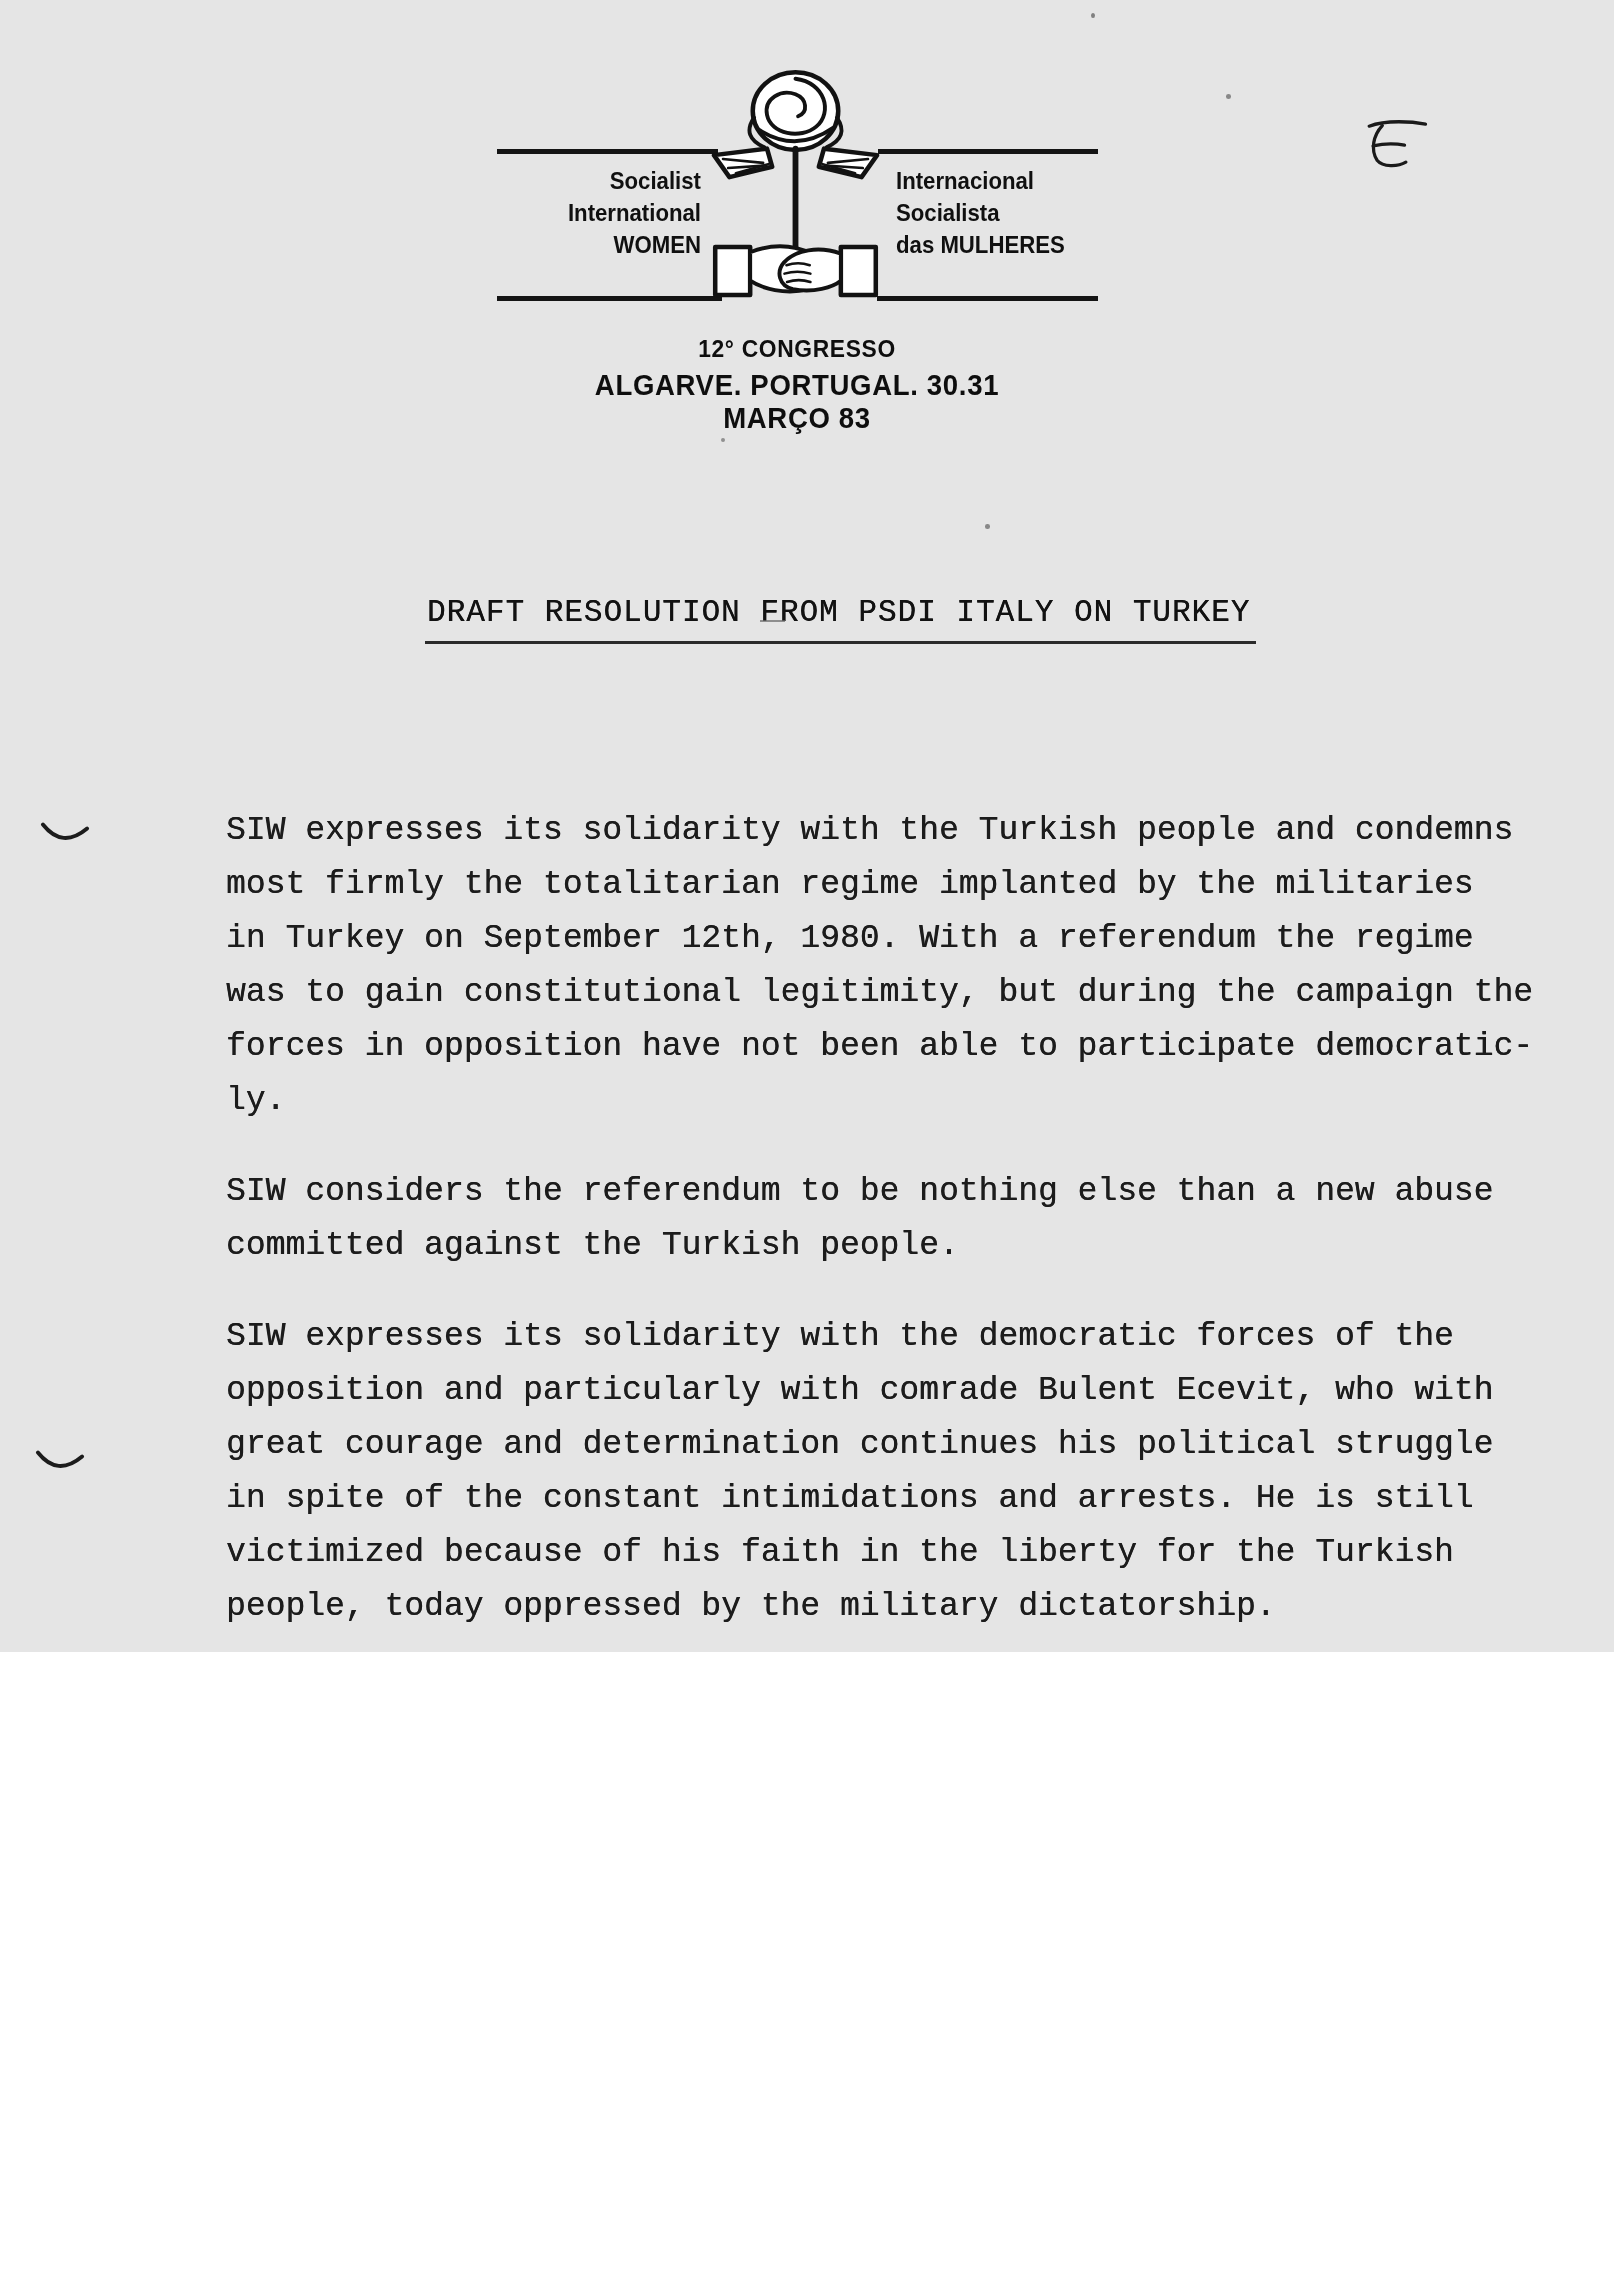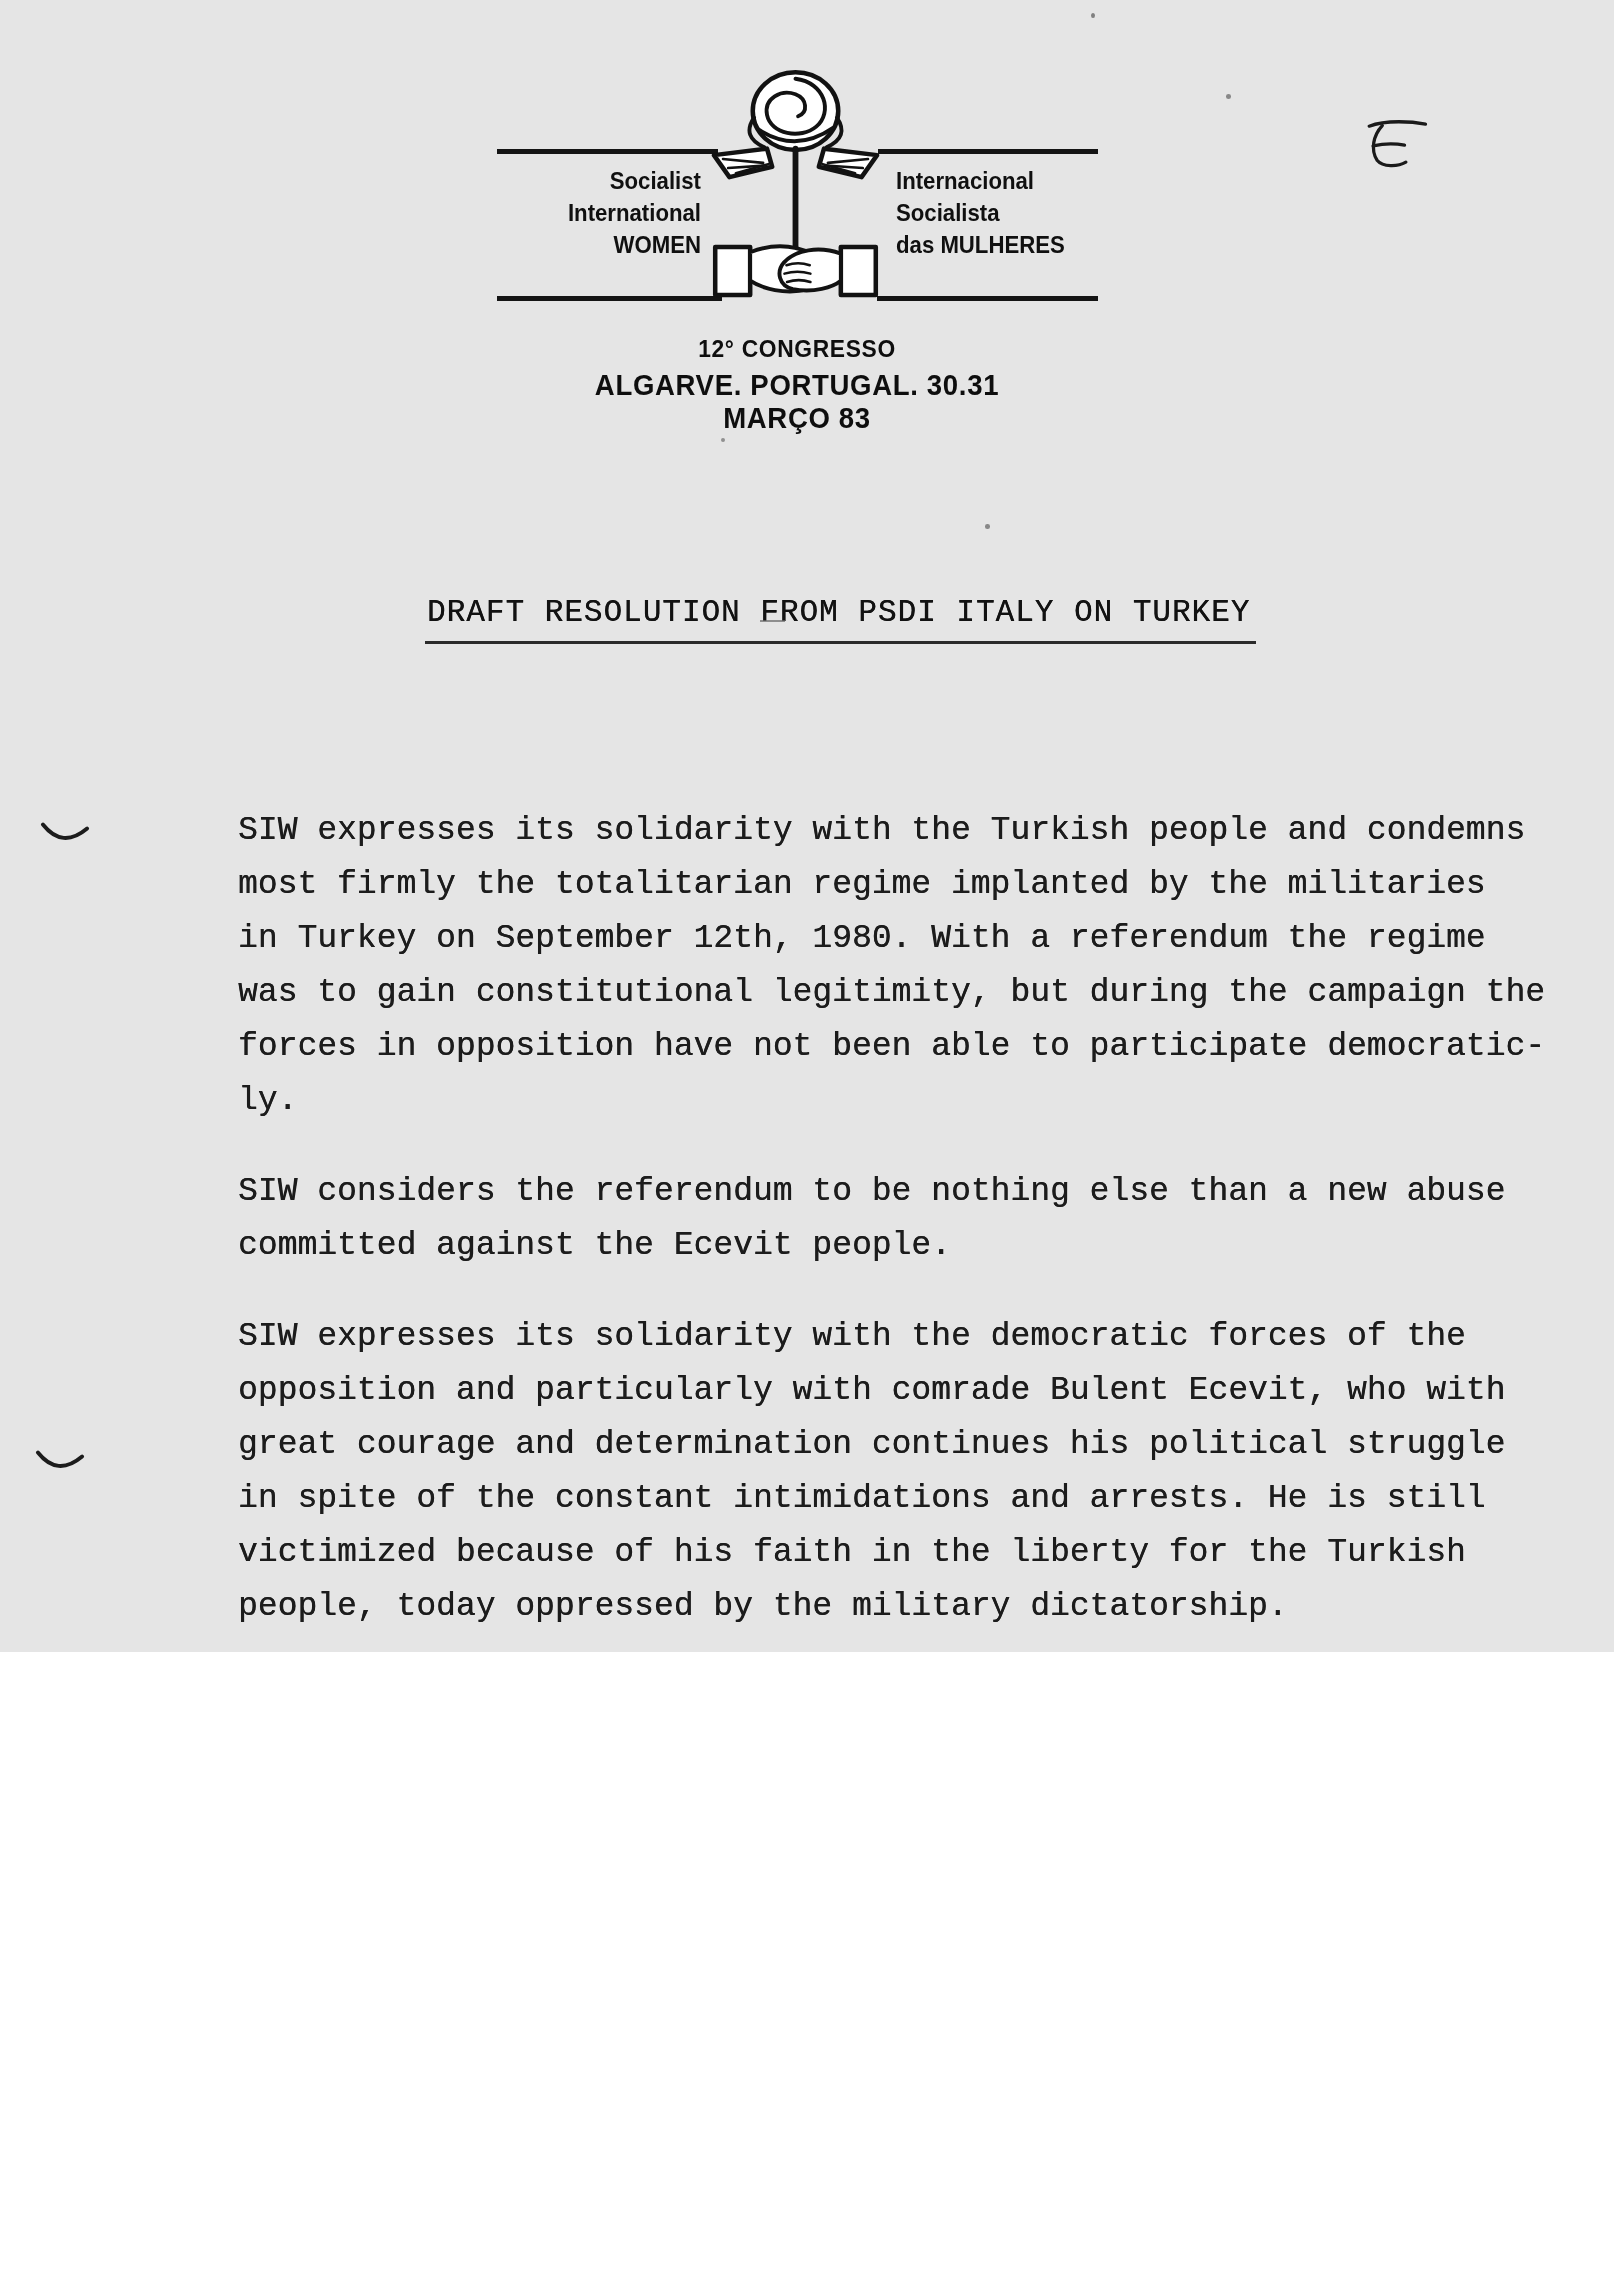--- a/index.html
+++ b/index.html
@@ -128,21 +128,21 @@
     left: 226px;
     top: 804px;
     width: 1323px;
     font-family: "Liberation Mono", monospace;
     font-size: 33px;
     line-height: 54px;
     color: #1c1c1c;
     text-shadow: 0.3px 0 0 currentColor;
   }
   .doc-body p {
-    margin: 0 0 37px 12px;
+    margin: 0 0 37px 0;
     white-space: pre-wrap;
   }
 
   
   .pen-mark {
     position: absolute;
     width: 52px;
     height: 30px;
   }
   .pen-mark-1 { left: 39px; top: 818px; }
@@ -239,21 +239,21 @@
   <div class="title-underline"></div>
 
   <div class="doc-body">
     <p>SIW expresses its solidarity with the Turkish people and condemns
 most firmly the totalitarian regime implanted by the militaries
 in Turkey on September 12th, 1980. With a referendum the regime
 was to gain constitutional legitimity, but during the campaign the
 forces in opposition have not been able to participate democratic-
 ly.</p>
     <p>SIW considers the referendum to be nothing else than a new abuse
-committed against the Ecevit people.</p>
+committed against the Turkish people.</p>
     <p>SIW expresses its solidarity with the democratic forces of the
 opposition and particularly with comrade Bulent Ecevit, who with
 great courage and determination continues his political struggle
 in spite of the constant intimidations and arrests. He is still
 victimized because of his faith in the liberty for the Turkish
 people, today oppressed by the military dictatorship.</p>
   </div>
 
   <svg class="pen-mark pen-mark-1" viewBox="0 0 80 46">
     <path d="M6,10 Q36,48 74,16" fill="none" stroke="#1c1c1c" stroke-width="6" stroke-linecap="round"></path>

